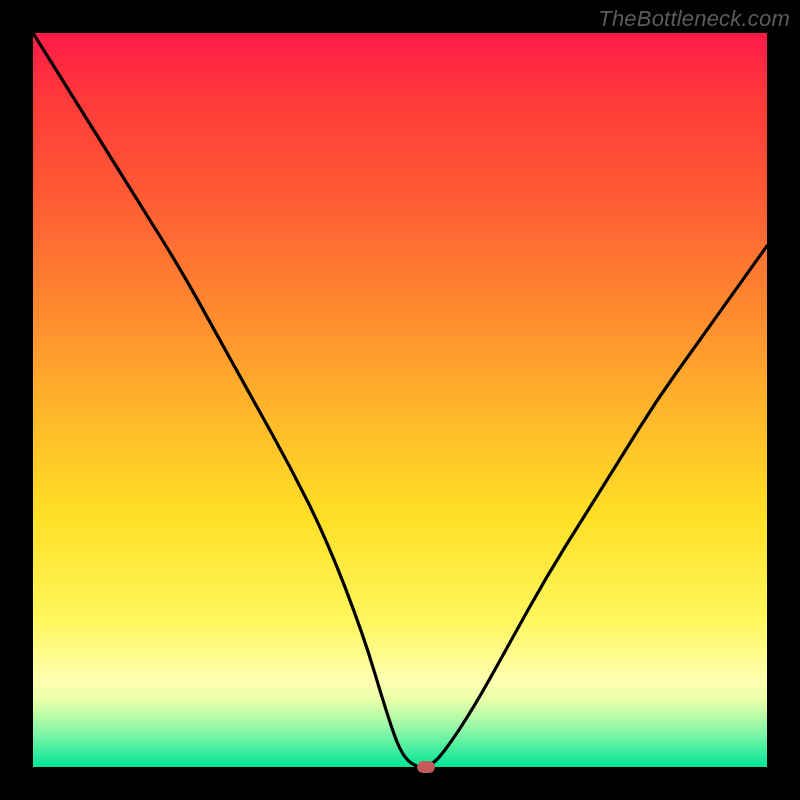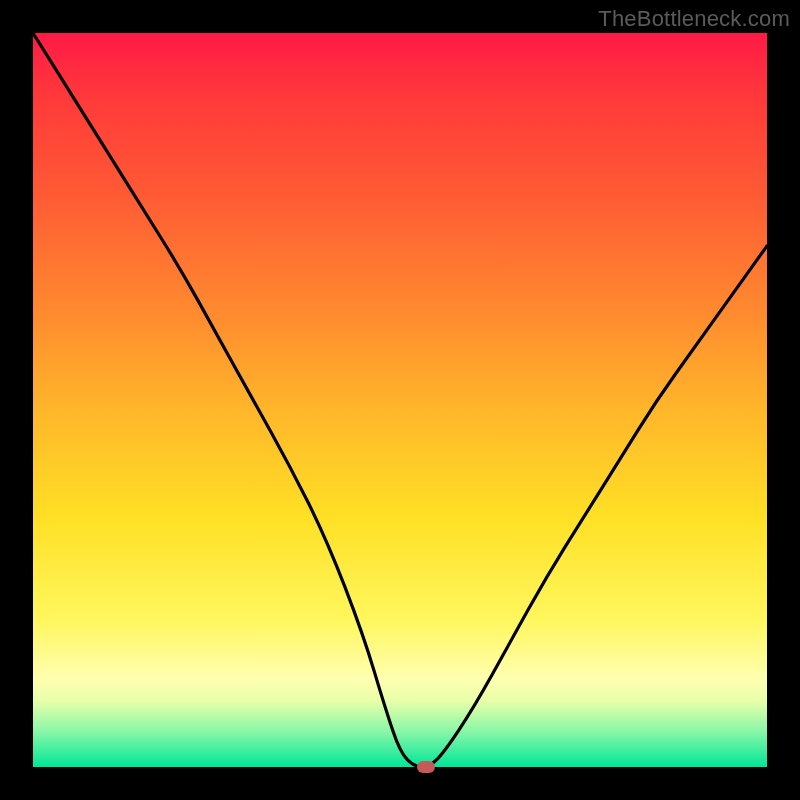--- a/index.html
+++ b/index.html
@@ -11,20 +11,21 @@
     overflow: hidden;
     font-family: Arial, Helvetica, sans-serif;
   }
   .chart-frame {
     position: absolute;
     left: 0;
     top: 0;
     width: 800px;
     height: 640px;
     background: #000;
+    font-style: italic;
   }
   
   .plot-area {
     position: absolute;
     left: 33px;
     top: 33px;
     width: 734px;
     height: 734px;
     
     background: linear-gradient(

